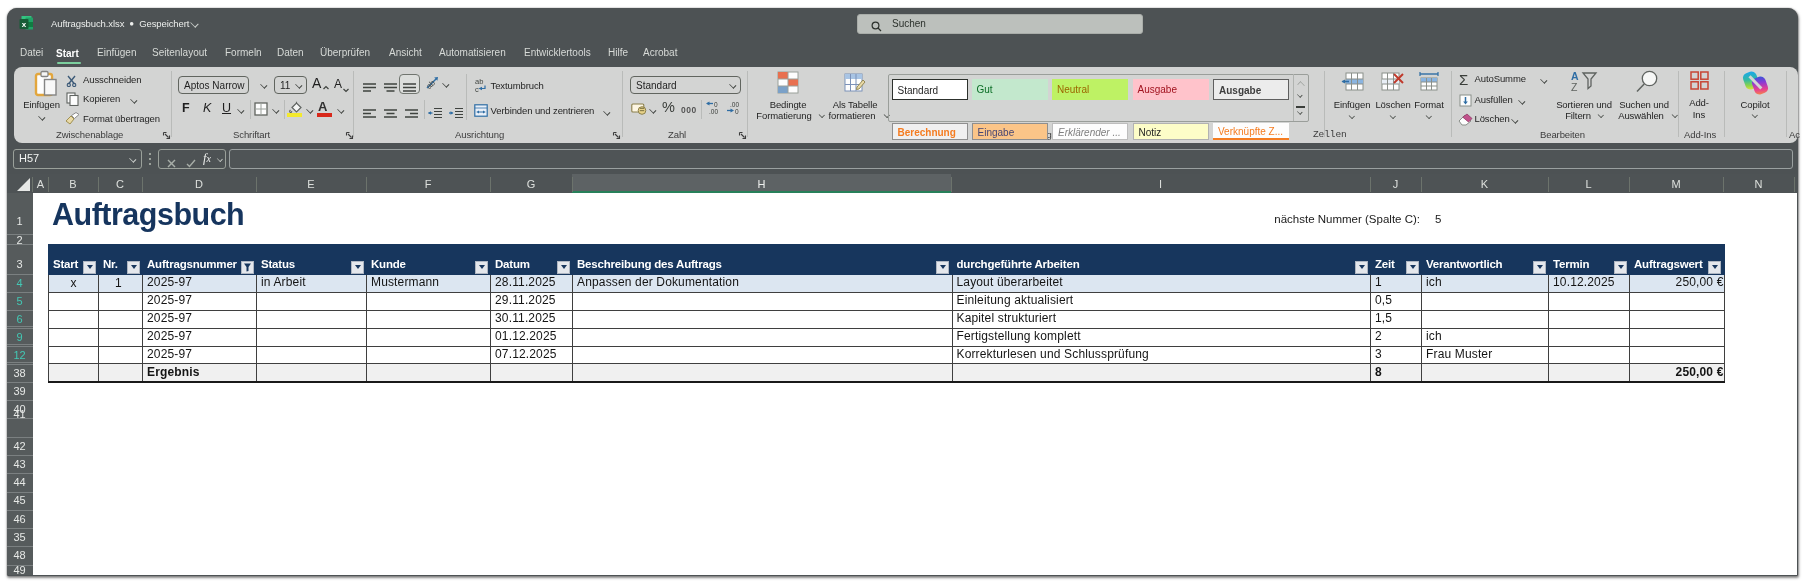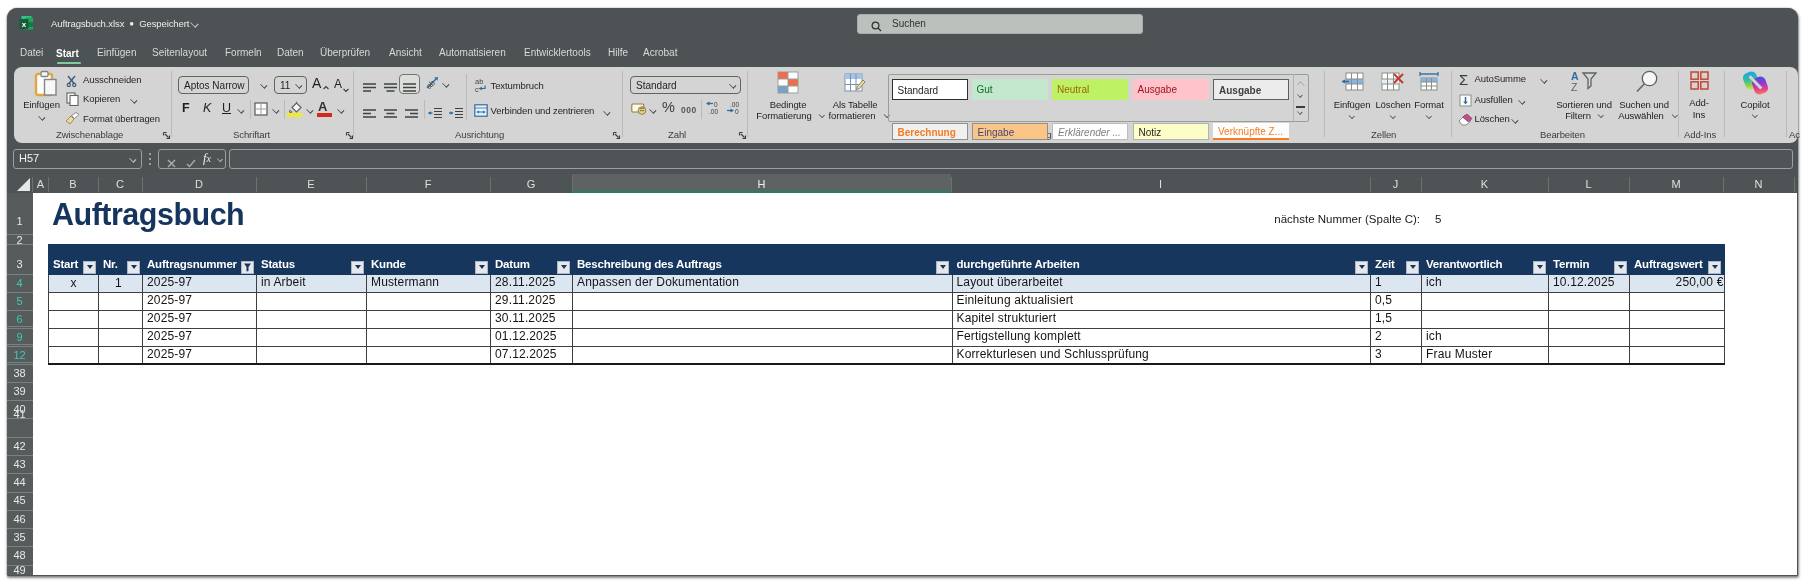--- a/index.html
+++ b/index.html
@@ -70,21 +70,21 @@
 <div class="sep" style="left:1451px;"></div>
 <div class="sep" style="left:1678px;"></div>
 <div class="sep" style="left:1724px;"></div>
 <div class="sep" style="left:1786px;"></div>
 
 <div class="glabel" style="left:56px;">Zwischenablage</div>
 <div class="glabel" style="left:233px;">Schriftart</div>
 <div class="glabel" style="left:455px;">Ausrichtung</div>
 <div class="glabel" style="left:668px;">Zahl</div>
 <div class="glabel" style="left:997px;">Formatvorlagen</div>
-<div class="glabel" style="left:1371px;">Zellen</div>
+<div class="glabel" style="left:1313px;font-family:Liberation Mono, monospace;">Zellen</div>
 <div class="glabel" style="left:1540px;">Bearbeiten</div>
 <div class="glabel" style="left:1684px;">Add-Ins</div>
 <div class="glabel" style="left:1789px;">Ac</div>
 
 <div class="abs" style="left:13px; top:149px; width:129px; height:20px; border:1px solid #9aa09a; border-radius:3px;"></div>
 <div class="abs" style="left:19px; top:152px; font-size:11px; color:#f2f4f2;">H57</div>
 <div class="cv cvw" style="left:130px; top:156px;"></div>
 <div class="abs" style="left:149px; top:153px; width:2px; height:2px; background:#9aa09a; box-shadow:0 5px 0 #9aa09a, 0 10px 0 #9aa09a;"></div>
 <div class="abs" style="left:158px; top:149px; width:68px; height:20px; border:1px solid #9aa09a; border-radius:3px;"></div>
 
@@ -291,20 +291,34 @@
         <td></td>
         <td></td>
         <td>07.12.2025</td>
         <td></td>
         <td>Korrekturlesen und Schlussprüfung</td>
     <td>3</td>
         <td>Frau Muster</td>
         <td></td>
         <td></td>
   </tr>
+  <tr style="height:17.9px; background:#f0f0f0; font-weight:bold;">
+    <td></td>
+        <td></td>
+        <td>Ergebnis</td>
+        <td></td>
+        <td></td>
+        <td></td>
+        <td></td>
+        <td></td>
+    <td>8</td>
+        <td></td>
+        <td></td>
+        <td style="text-align:right;">250,00 €</td>
+  </tr>
 </tbody>
   </table>
 
 <style>
   table td { border:1px solid #3f3f3f; padding:0 0 1px 4px; line-height:15px; white-space:nowrap; overflow:hidden; }
   table tr:last-child td { border-bottom:2px solid #191919; }
   table th { border:1px solid #17365d; color:#fff; font-size:11.5px; letter-spacing:-0.2px; text-align:left; vertical-align:bottom; padding:0 0 4px 4px; position:relative; white-space:nowrap; }
 </style>
 
 <style>

